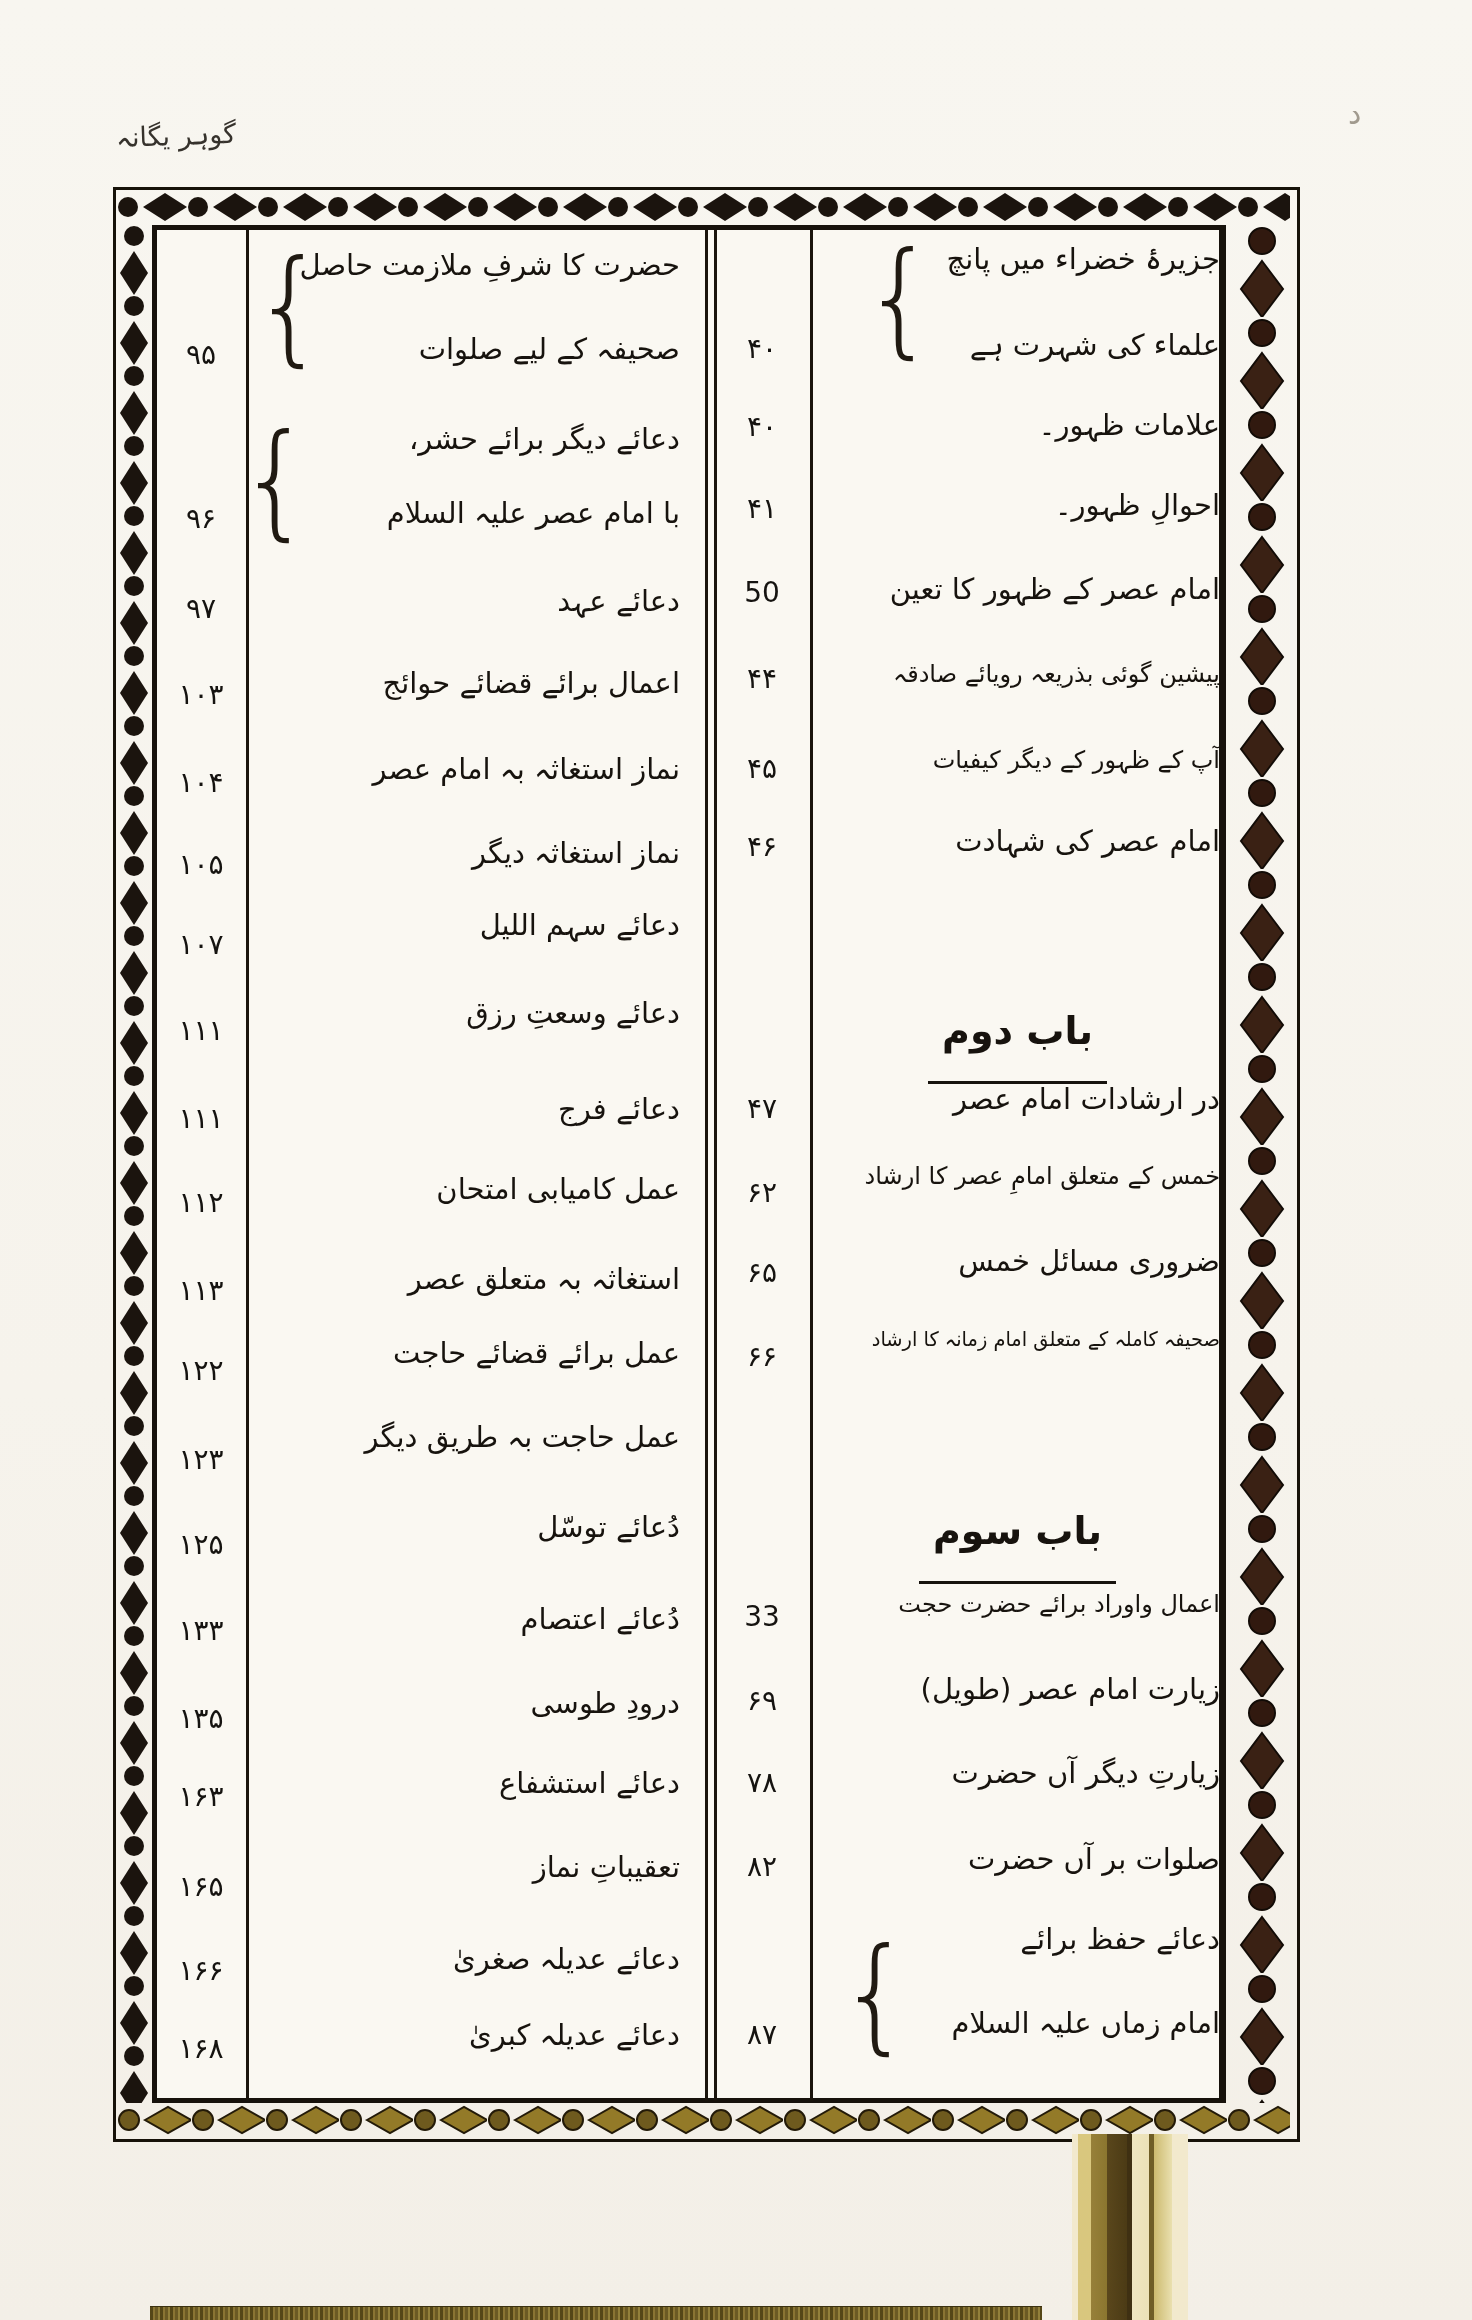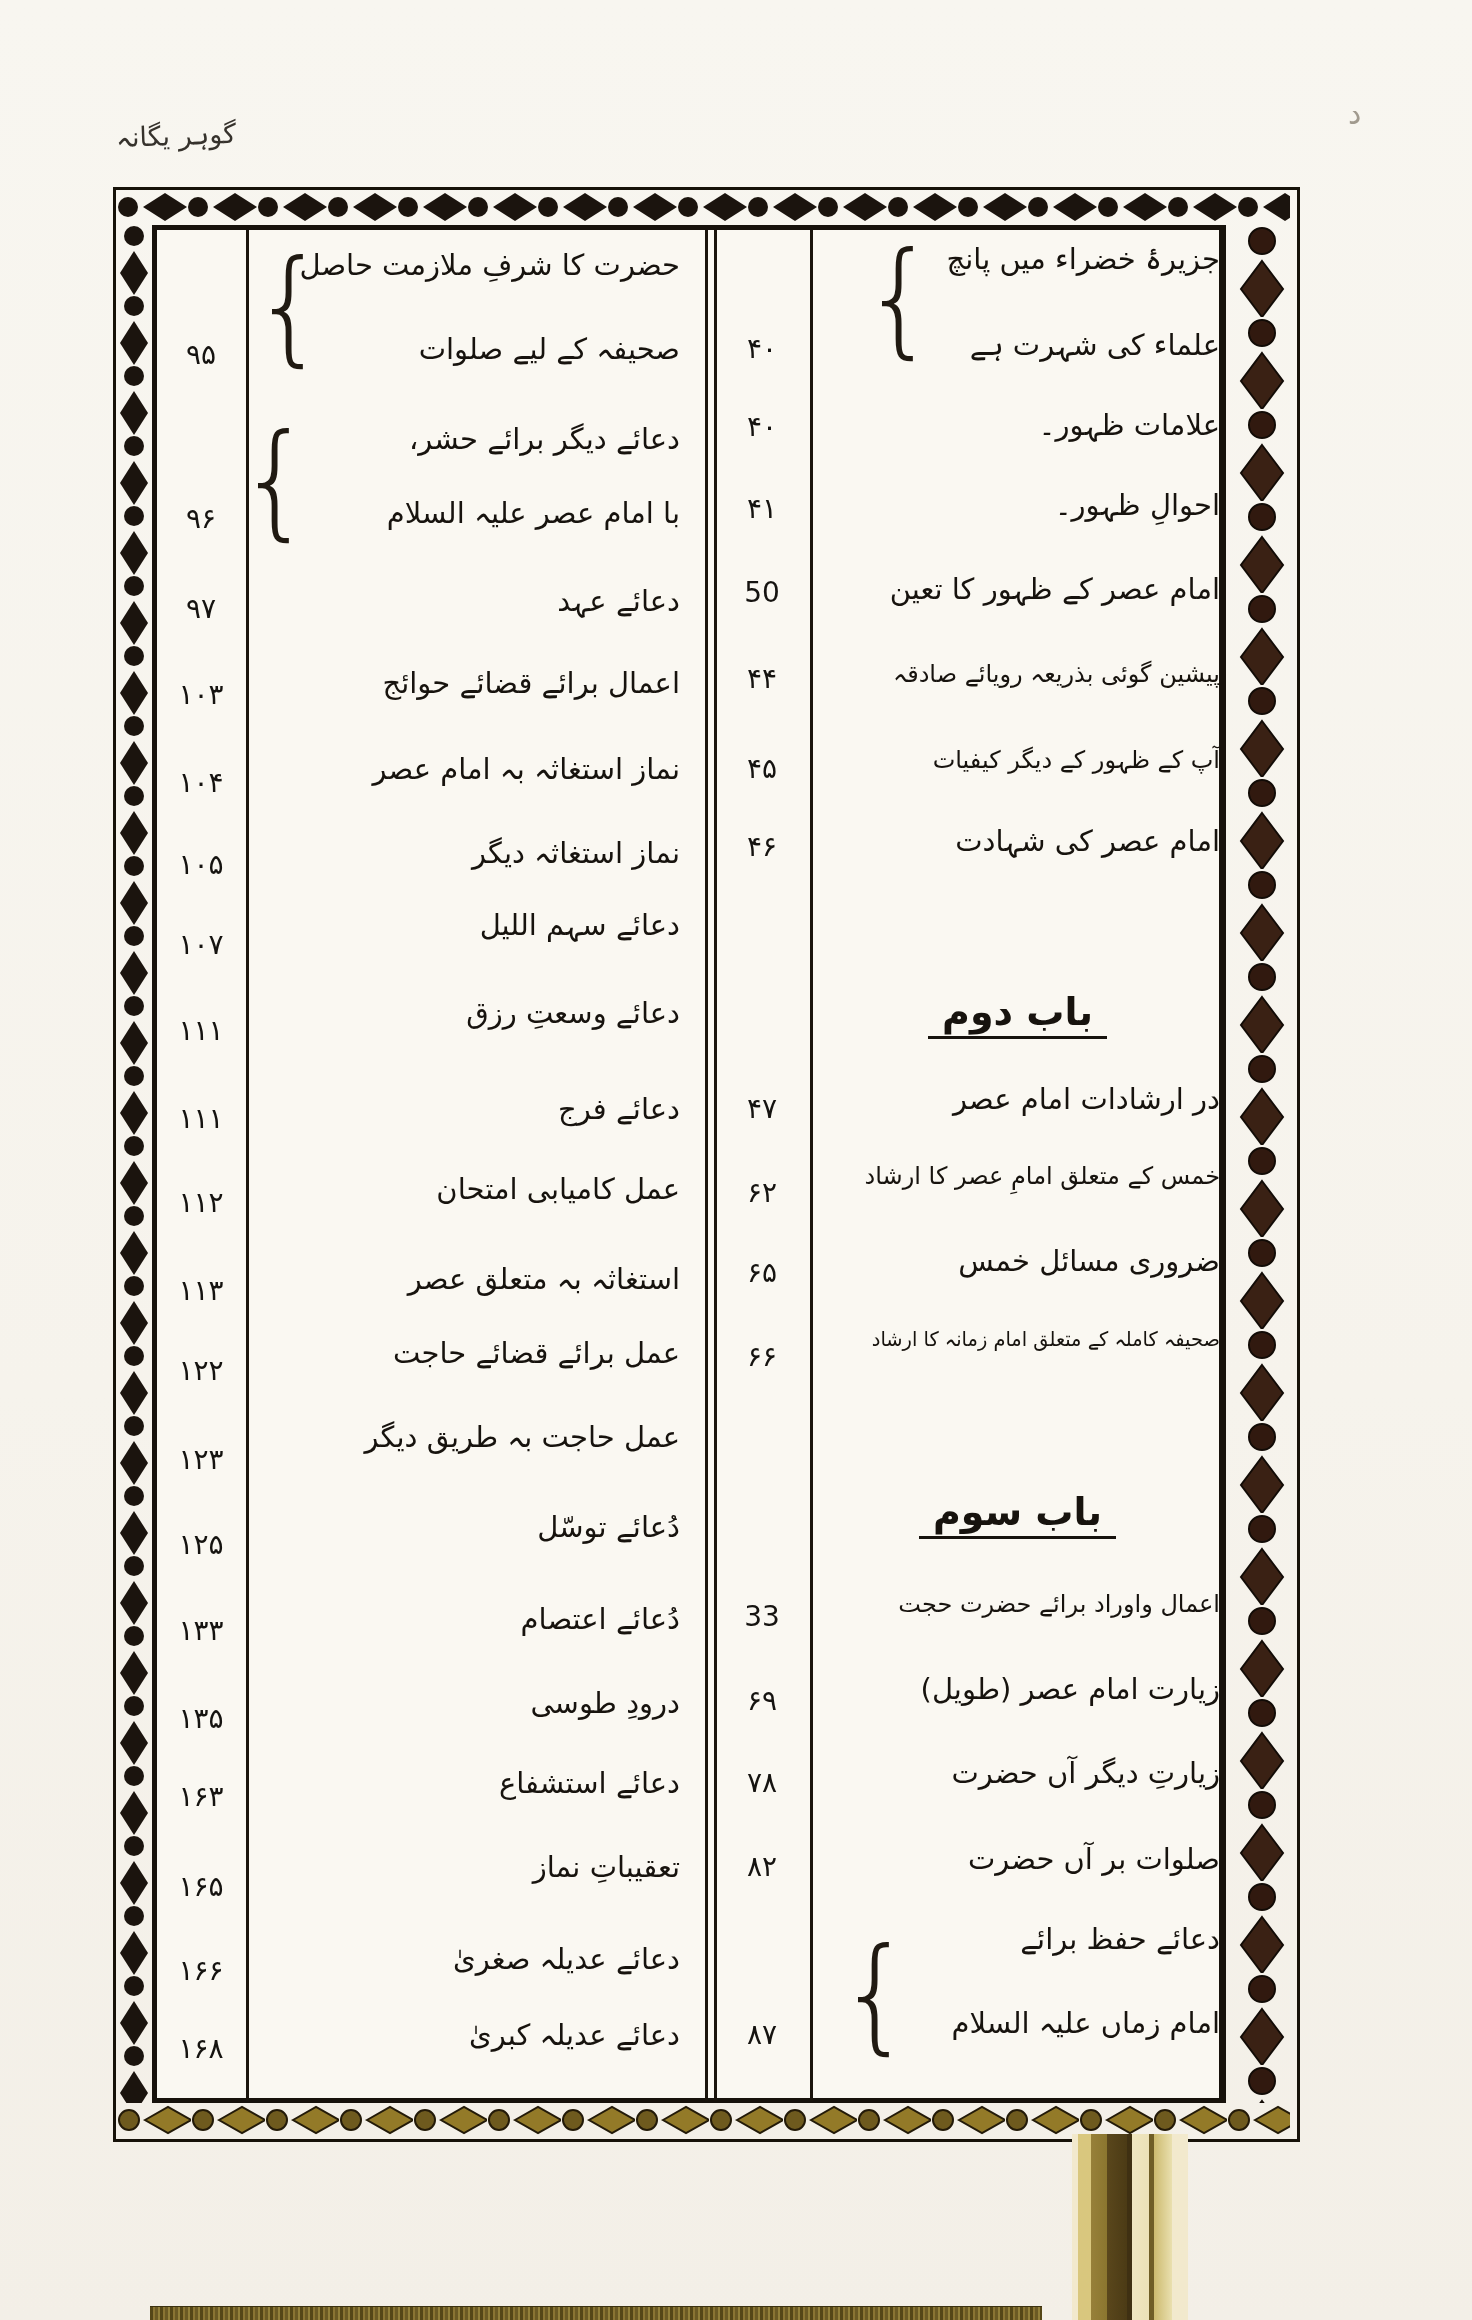--- a/index.html
+++ b/index.html
@@ -27,21 +27,21 @@
   .entry{position:absolute;direction:rtl;white-space:nowrap;font-size:29px;line-height:1.35;color:#17130e;}
   .r-entry{right:252px;text-align:right;}
   .l-entry{right:792px;text-align:center;}
   .long{font-size:24px;}
   .xlong{font-size:20px;transform:scaleX(.97);transform-origin:right center;}
   .pnum{position:absolute;font-size:28px;text-align:center;direction:rtl;color:#151310;}
   .r-pnum{left:716px;width:92px;}
   .l-pnum{left:158px;width:86px;}
   .chapter{position:absolute;left:815px;width:405px;text-align:center;direction:rtl;}
   .chapter span{display:inline-block;font-size:38px;font-weight:bold;
-    border-bottom:3px solid #17130e;padding:0 14px 2px;}
+    border-bottom:3px solid #17130e;padding:0 14px 28px;margin-top:19px;}
   .brace{position:absolute;font-size:118px;font-weight:200;color:#201a12;
     transform:scaleY(1.05);transform-origin:top left;line-height:1;}
   
   .gold-ribbon{left:1072px;top:2134px;width:116px;height:186px;
     background:linear-gradient(90deg,
       #f2e9cd 0%,#f2e9cd 5%,#d9c77e 5%,#d9c77e 16%,#97803a 16%,#8b762f 30%,
       #5a471c 30%,#4c3b15 47%,#3f3012 47%,#3f3012 52%,#efe5c0 52%,#ece1b8 66%,
       #6f5d26 66%,#6f5d26 71%,#cdbb70 71%,#e9dfae 86%,#f2e9cd 86%,#f2e9cd 100%);}
   .gold-strip{left:150px;top:2306px;width:892px;height:14px;border-top:1px solid #3a300f;
     background:repeating-linear-gradient(90deg,#544617 0 3px,#8a7433 3px 5px,#6b5a24 5px 8px,#93803a 8px 10px);}

